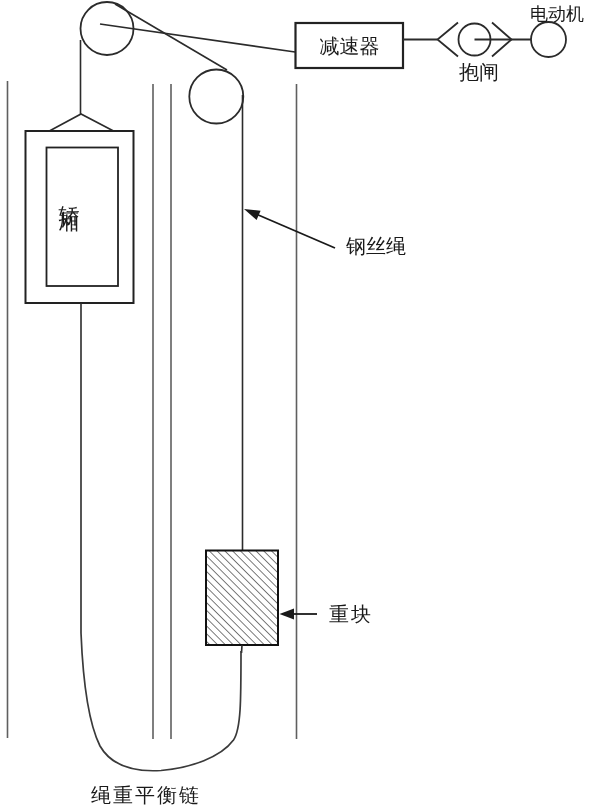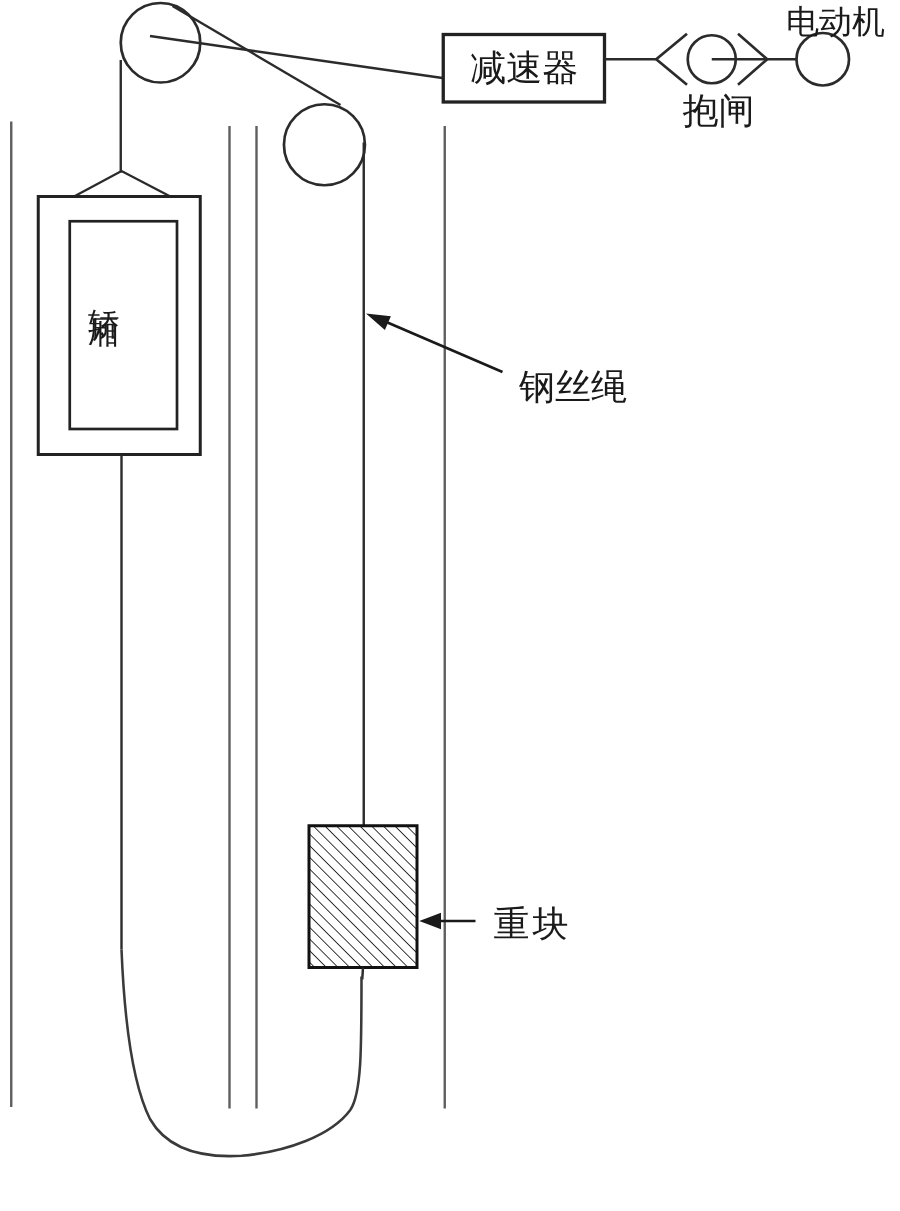--- a/index.html
+++ b/index.html
@@ -7,21 +7,21 @@
     position:relative;
     width:600px;height:807px;
     background:#ffffff;
     font-family:"DejaVu Sans","Liberation Sans",sans-serif;
     overflow:hidden;
   }
   .stage svg{position:absolute;left:0;top:0;}
   .lbl{
     position:absolute;
     color:#1a1a1a;
-    font-size:24px;
+    font-size:20px;
     line-height:1.1;
     white-space:nowrap;
   }
   .lbl.center{display:flex;align-items:center;justify-content:center;text-align:center;}
   .lbl.vertical{
     writing-mode:vertical-rl;
     text-orientation:upright;
     letter-spacing:7px;
     font-size:21px;
     white-space:normal;
@@ -80,22 +80,23 @@
     <polygon points="244,209 260.6,210.8 256.6,220" fill="#1a1a1a"></polygon>
 
     <line x1="317" y1="614" x2="291" y2="614" stroke="#1a1a1a" stroke-width="1.8"></line>
     <polygon points="279.5,614 294,608.5 294,619.5" fill="#1a1a1a"></polygon>
   </svg>
 
   <div class="lbl center" style="left:296px;top:23px;width:107px;height:45px;">减速器</div>
 
   <div class="lbl center" style="left:442px;top:61px;width:74px;">抱闸</div>
 
-  <div class="lbl center" style="left:518px;top:4px;width:78px;font-size:22px;">电动机</div>
+  <div class="lbl center" style="left:518px;top:4px;width:78px;font-size:18px;">电动机</div>
 
   <div class="lbl vertical" style="left:57px;top:188px;">轿厢</div>
 
-  <div class="lbl" style="left:346px;top:245px;">钢丝绳</div>
+  <div class="lbl" style="left:346px;top:235px;">钢丝绳</div>
 
   <div class="lbl" style="left:329px;top:603px;letter-spacing:2px;">重块</div>
 
+  <div class="lbl" style="left:91px;top:784px;letter-spacing:2px;">绳重平衡链</div>
 
 </div>
 
 </body></html>

